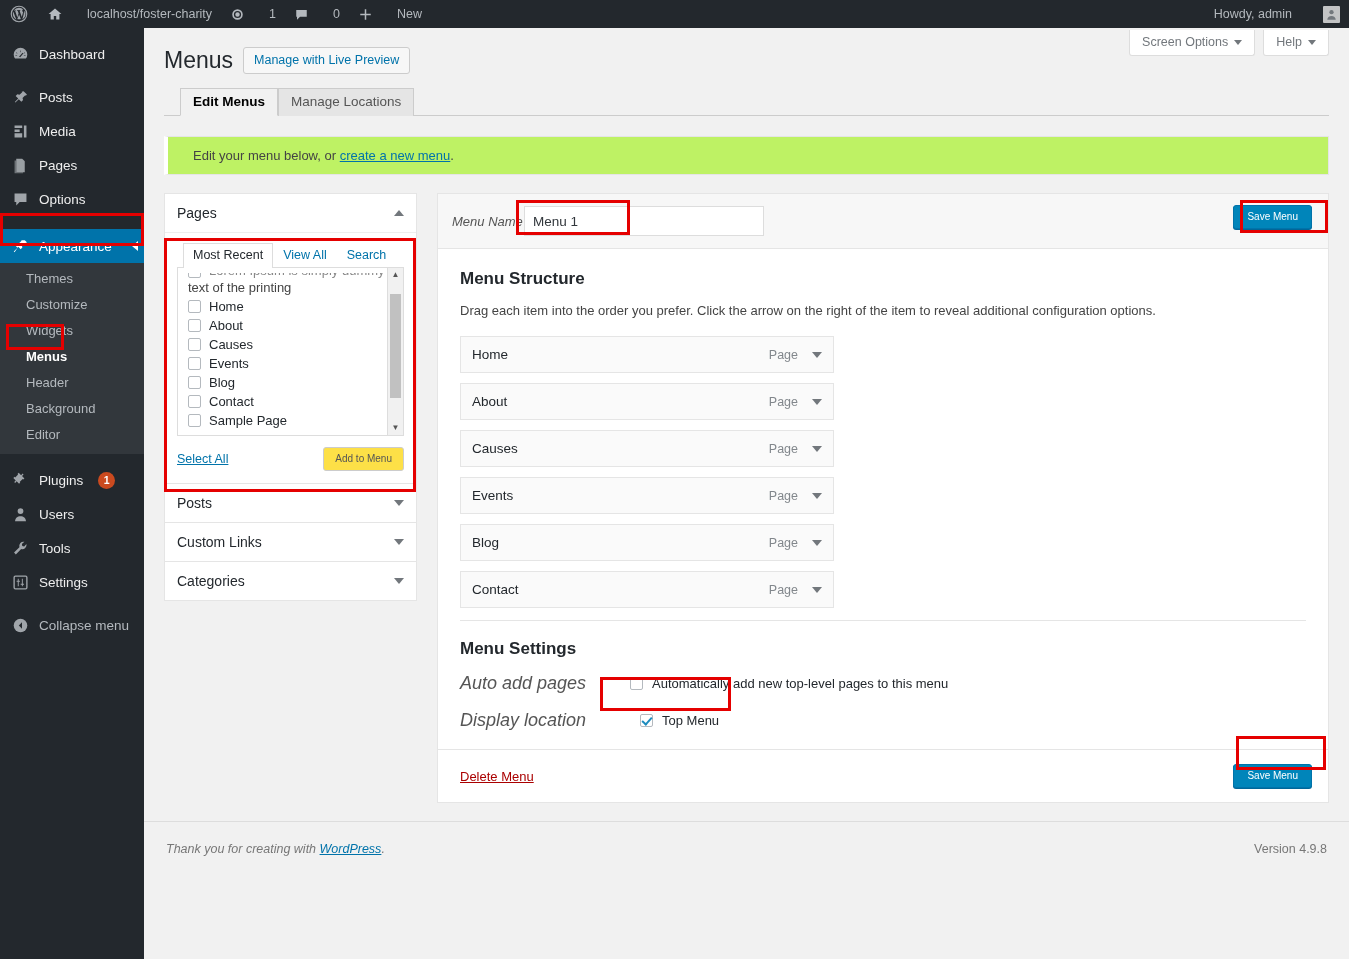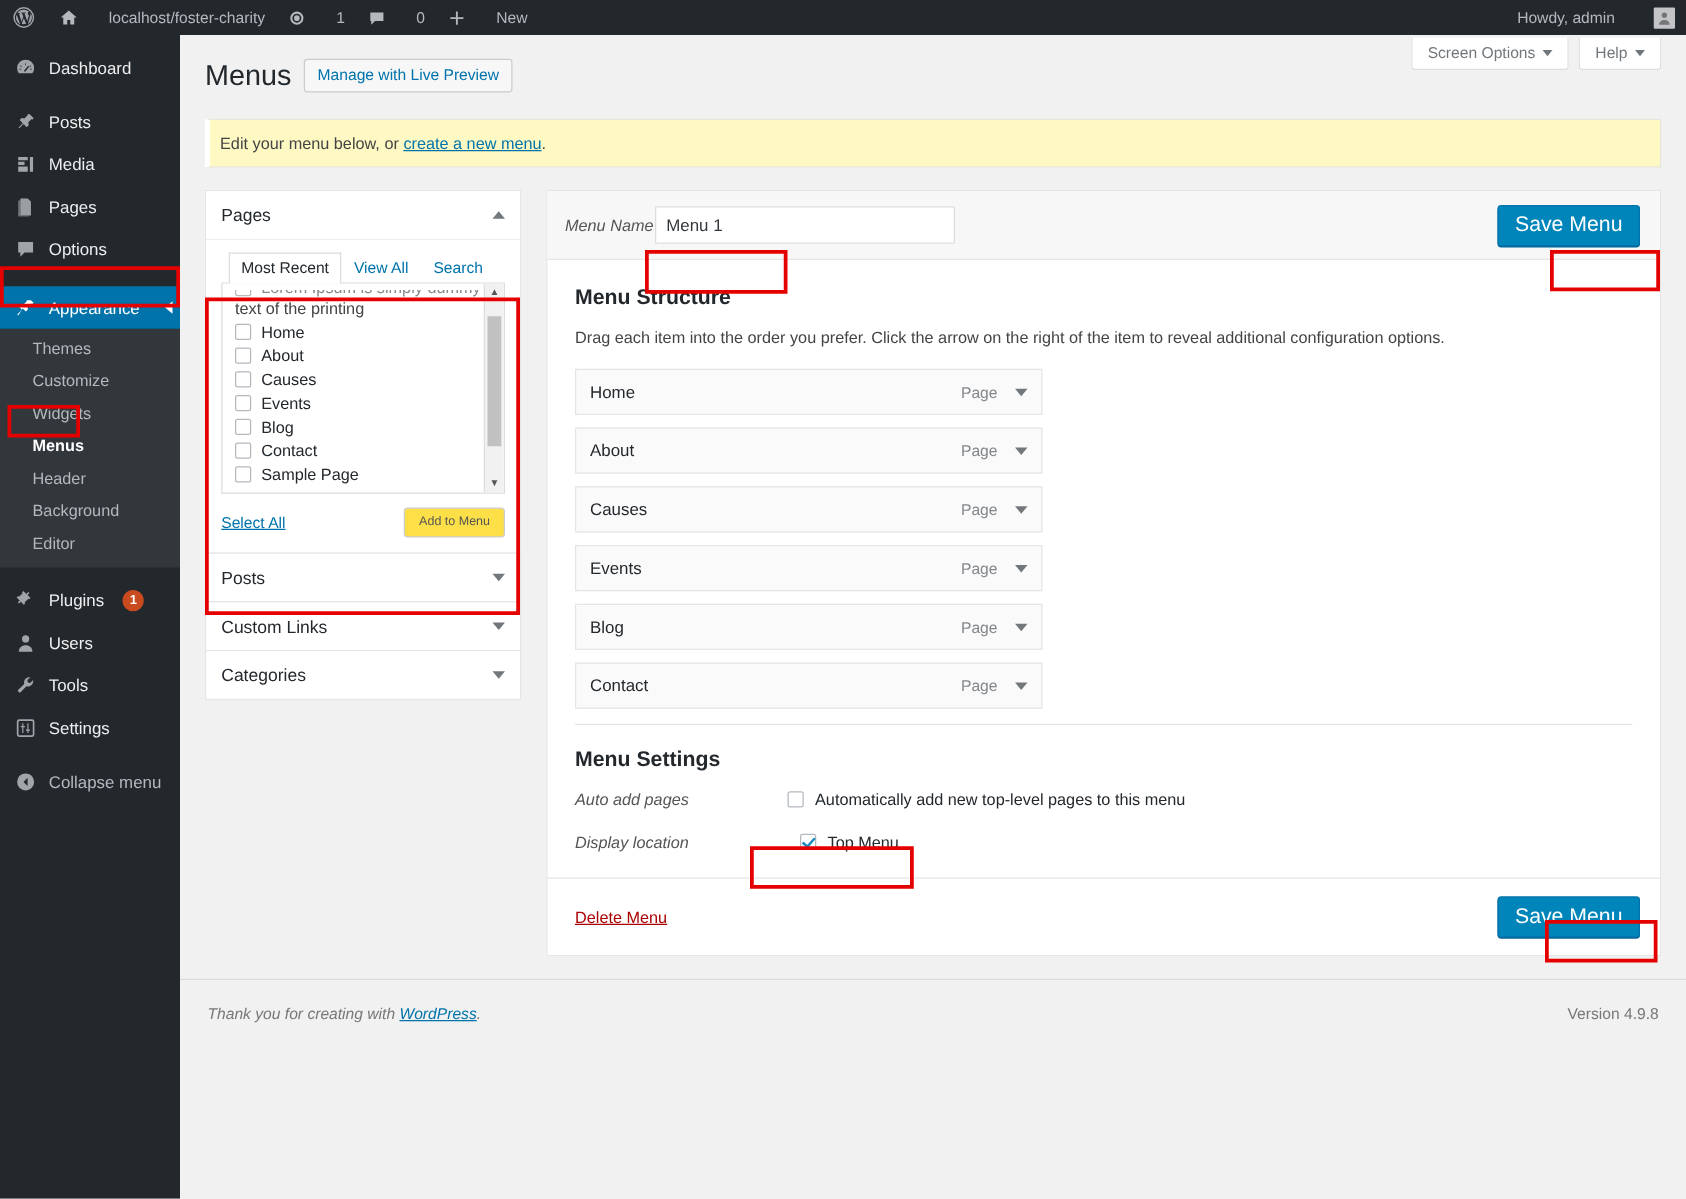--- a/index.html
+++ b/index.html
@@ -94,22 +94,22 @@
 
   .nav-tabs { margin:13px 20px 0 20px; border-bottom:1px solid #ccc; height:28px; display:flex; gap:0; padding-left:16px;}
   .nav-tab {
     border:1px solid #ccc; border-bottom:none; background:#e5e5e5;
     padding:5px 12px 6px; font-size:13.5px; color:#555; cursor:pointer;
     margin-bottom:-1px; line-height:16px;
   }
   .nav-tab.active { background:#f1f1f1; border-bottom:1px solid #f1f1f1; color:#000; font-weight:bold; }
 
   .notice {
-    margin:20px 20px 0 20px; background:#fef9c3; border:1px solid #e5e5e5;
-    border-left:4px solid #fff; padding:11px 8px; font-size:13px; color:#444;
+    margin:20px 20px 0 20px; background:#bef264; border:1px solid #e5e5e5;
+    border-left:4px solid #fff; padding:11px 25px; font-size:13px; color:#444;
   }
   .notice a { color:#0073aa; }
 
   .menu-cols { display:flex; gap:20px; padding:18px 20px 0 20px; align-items:flex-start; }
 
   
   .left-col { width:253px; flex:none; position:relative; }
   .acc {
     background:#fff; border:1px solid #e5e5e5; margin-bottom:-1px;
   }
@@ -163,42 +163,42 @@
     background:#f7f7f7; border-bottom:1px solid #e5e5e5;
     display:flex; align-items:center; padding:12px 14px; position:relative;
   }
   .name-label { font-style:italic; color:#555; font-size:13px; width:72px; flex:none; }
   .name-input {
     width:240px; height:30px; border:1px solid #ddd; background:#fff;
     font-family:"Liberation Sans", sans-serif; font-size:13.5px; color:#32373c; padding:0 8px;
   }
   .prim-btn {
     background:#0085ba; border:1px solid #0073aa; color:#fff;
-    padding:5px 13px 6px; font-size:17px; border-radius:3px; cursor:pointer;
+    padding:5px 13px 6px; font-size:10px; border-radius:3px; cursor:pointer;
     box-shadow:0 1px 0 #006799;
   }
   .save-top-wrap { position:absolute; right:16px; top:11px; }
 
   .right-pad { padding:20px 22px 0 22px; }
   h2.sec { font-size:17px; font-weight:600; color:#23282d; margin:0 0 14px 0; }
   .hint { font-size:13px; color:#444; margin:0 0 18px 0; }
 
   .mi {
     width:374px; background:#fafafa; border:1px solid #e5e5e5;
     display:flex; align-items:center; padding:10px 11px; margin-bottom:10px;
     cursor:move;
   }
   .mi .ttl { font-size:13.5px; color:#23282d; flex:1; }
   .mi .typ { font-size:12.5px; color:#82878c; margin-right:14px; }
   .mi .dn { width:0;height:0;border-left:5px solid transparent;border-right:5px solid transparent;border-top:6px solid #72777c; }
 
   .divider { border-top:1px solid #e5e5e5; margin:12px 0 0 0; }
   .settings { padding:18px 22px 0 22px; }
   .set-row { display:flex; align-items:center; margin-bottom:12px; position:relative; }
-  .set-label { width:170px; flex:none; font-style:italic; color:#555; font-size:13px; }
+  .set-label { width:170px; flex:none; font-style:italic; color:#555; font-size:18px; }
   .set-ctl { display:flex; align-items:center; gap:9px; font-size:13px; color:#23282d; }
 
   .bottom-bar {
     border-top:1px solid #e5e5e5; margin-top:14px;
     display:flex; align-items:center; justify-content:space-between;
     padding:14px 16px 14px 22px; position:relative;
   }
   .del-link { color:#a00; text-decoration:underline; font-size:13px; cursor:pointer;text-align:center; }
 
   .footer {
@@ -398,20 +398,24 @@
       <span>Help</span>
       <span class="caret-dn"></span>
     </div>
   </div>
 
   <div class="page-head">
     <h1 class="page-title">Menus</h1>
     <button class="lp-btn">Manage with Live Preview</button>
   </div>
 
+  <div class="nav-tabs">
+    <div class="nav-tab active">Edit Menus</div>
+    <div class="nav-tab">Manage Locations</div>
+  </div>
 
   <div class="notice">
     <span>Edit your menu below, or </span><a href="#">create a new menu</a><span>.</span>
   </div>
 
   <div class="menu-cols">
 
     <div class="left-col">
 
       <div class="acc">

